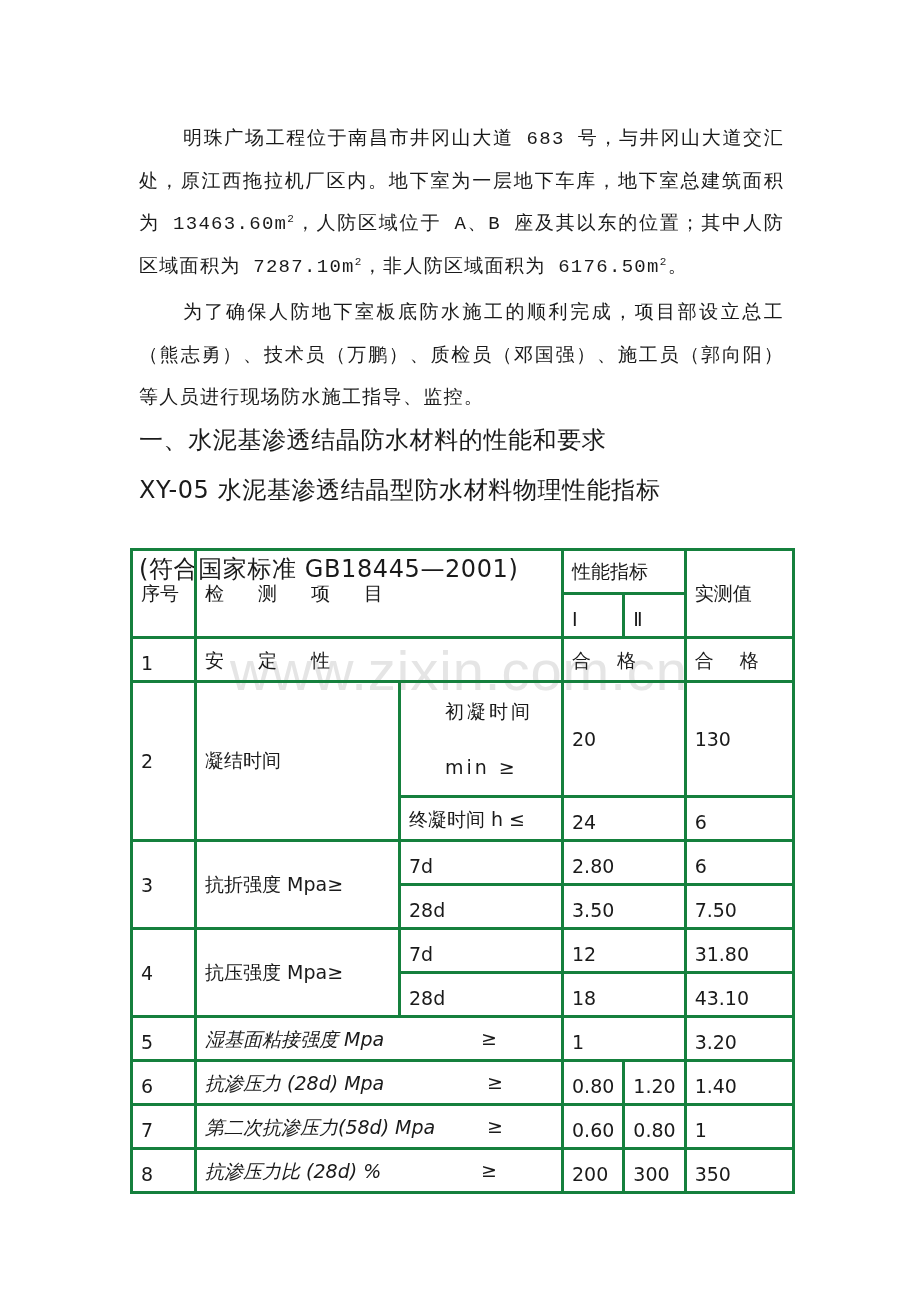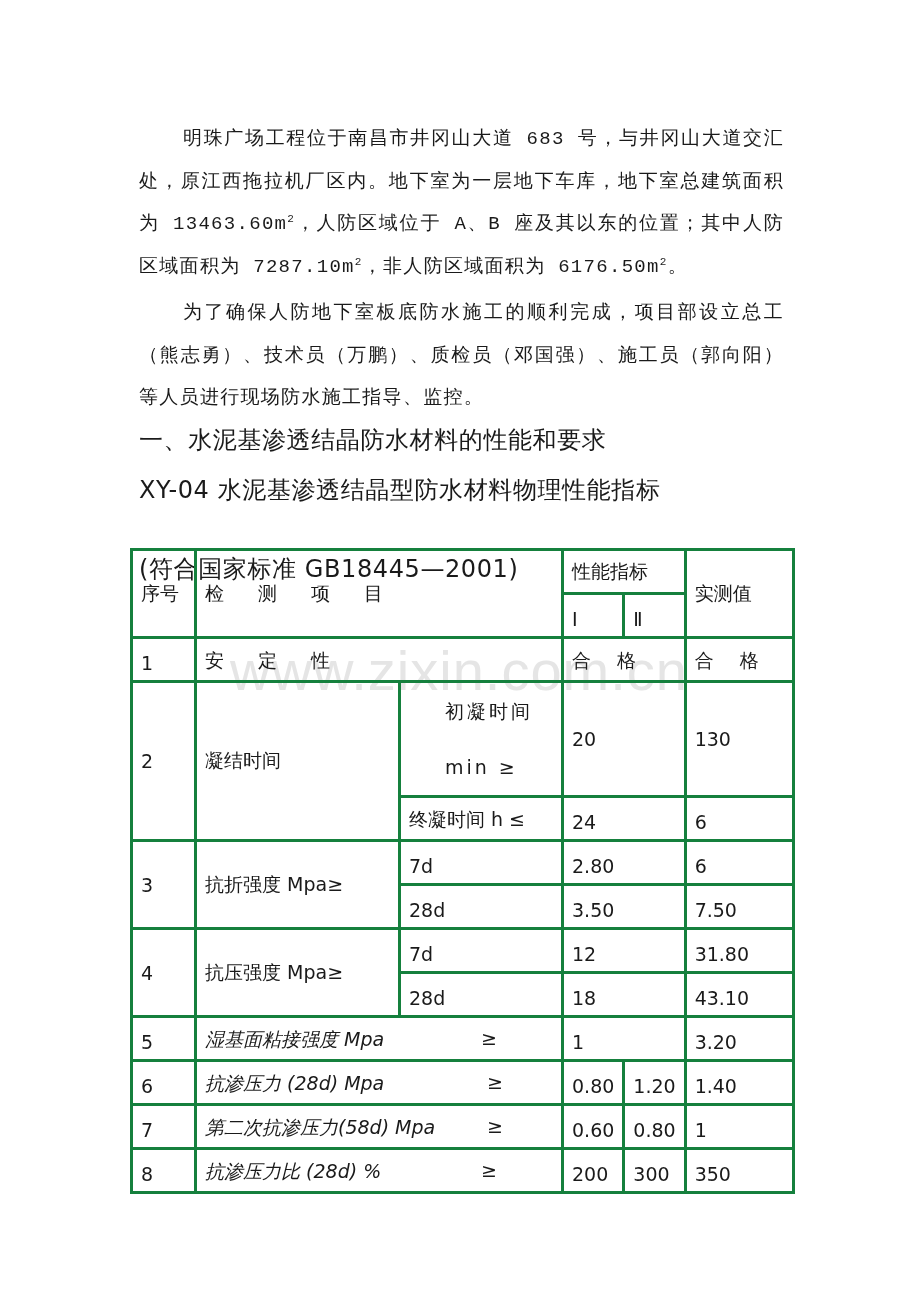--- a/index.html
+++ b/index.html
@@ -24,21 +24,21 @@
 </head>
 <body>
 
 <div class="para-text indent" style="top:118px;font-family:Liberation Mono, monospace;">
   <span>明珠广场工程位于南昌市井冈山大道 683 号，与井冈山大道交汇处，原江西拖拉机厂区内。地下室为一层地下车库，地下室总建筑面积为 13463.60m</span><sup>2</sup><span>，人防区域位于 A、B 座及其以东的位置；其中人防区域面积为 7287.10m</span><sup>2</sup><span>，非人防区域面积为 6176.50m</span><sup>2</sup><span>。</span>
 </div>
 
 <div class="para-text indent" style="top:290px;">为了确保人防地下室板底防水施工的顺利完成，项目部设立总工（熊志勇）、技术员（万鹏）、质检员（邓国强）、施工员（郭向阳）等人员进行现场防水施工指导、监控。</div>
 
 <div class="line" style="top:427px;">一、水泥基渗透结晶防水材料的性能和要求</div>
-<div class="line" style="top:477px;">XY-04 水泥基渗透结晶型防水材料物理性能指标</div>
+<div class="line" style="top:477px;">XY-05 水泥基渗透结晶型防水材料物理性能指标</div>
 <div class="line" style="top:524px;margin-top:32px;">(符合国家标准 GB18445—2001)</div>
 
 <div class="watermark">www.zixin.com.cn</div>
 
 <table>
   <colgroup>
     <col style="width:64px">
       <col style="width:204px">
       <col style="width:163px">
       <col style="width:60px">

